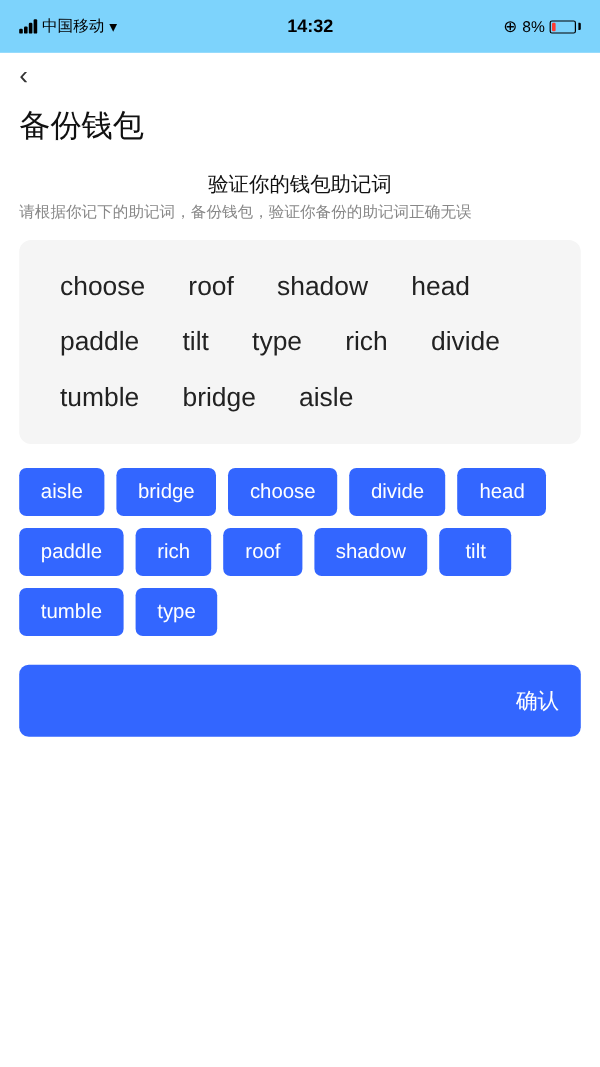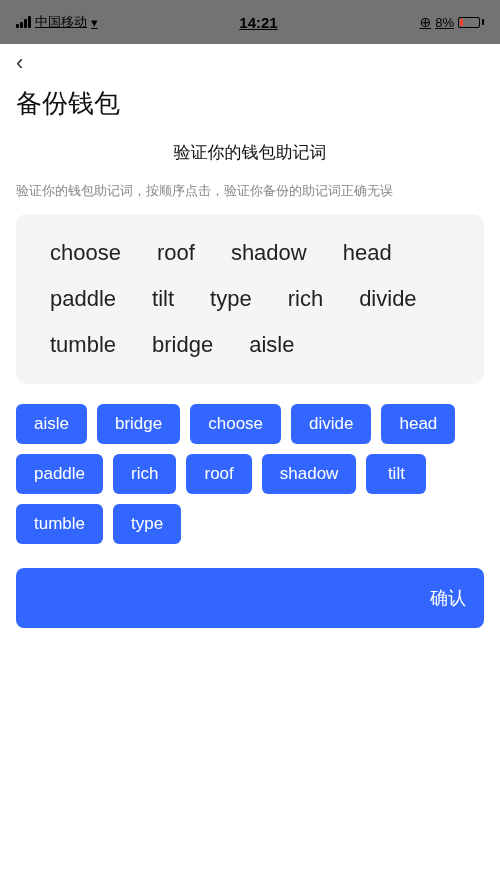--- a/index.html
+++ b/index.html
@@ -15,28 +15,27 @@
       background: #ffffff;
       font-family: -apple-system, 'PingFang SC', 'Microsoft YaHei', sans-serif;
       overflow: hidden;
       position: relative;
     }
 
     
     .status-bar {
       width: 100%;
       height: 44px;
-      background: #737373;
+      background: #7dd3fc;
       display: flex;
       align-items: center;
       justify-content: space-between;
       padding: 0 16px;
       font-size: 14px;
       font-weight: 500;
-      text-decoration: underline;
     }
 
     .status-left {
       display: flex;
       align-items: center;
       gap: 4px;
       font-size: 13px;
     }
 
     .status-center {
@@ -70,21 +69,21 @@
       color: #111;
       padding: 8px 16px 20px 16px;
     }
 
     
     .section-title {
       text-align: center;
       font-size: 17px;
       font-weight: 500;
       color: #111;
-      margin-bottom: 17px;
+      margin-bottom: 2px;
     }
 
     .section-desc {
       text-align: left;
       font-size: 13px;
       color: #888;
       padding: 0 16px;
       margin-bottom: 12px;
       line-height: 1.6;
     }
@@ -211,21 +210,21 @@
   <div class="status-left">
     <div class="signal-bars">
       <span></span>
         <span></span>
         <span></span>
         <span></span>
     </div>
     <span>中国移动</span>
     <span class="wifi-icon">▾</span>
   </div>
-  <div class="status-center">14:21</div>
+  <div class="status-center">14:32</div>
   <div class="status-right">
     <span class="circle-icon">⊕</span>
     <span>8%</span>
     <div class="battery-container">
       <div class="battery-body">
         <div class="battery-fill"></div>
       </div>
       <div class="battery-tip"></div>
     </div>
   </div>
@@ -236,21 +235,21 @@
   <span class="back-arrow">‹</span>
 </div>
 
 
 <div class="page-title">备份钱包</div>
 
 
 <div class="section-title">验证你的钱包助记词</div>
 
 
-<div class="section-desc">验证你的钱包助记词，按顺序点击，验证你备份的助记词正确无误</div>
+<div class="section-desc">请根据你记下的助记词，备份钱包，验证你备份的助记词正确无误</div>
 
 
 <div class="word-display-area" id="displayArea">
 <span class="display-word">choose</span>
     <span class="display-word">roof</span>
     <span class="display-word">shadow</span>
     <span class="display-word">head</span>
     <span class="display-word">paddle</span>
     <span class="display-word">tilt</span>
     <span class="display-word">type</span>

